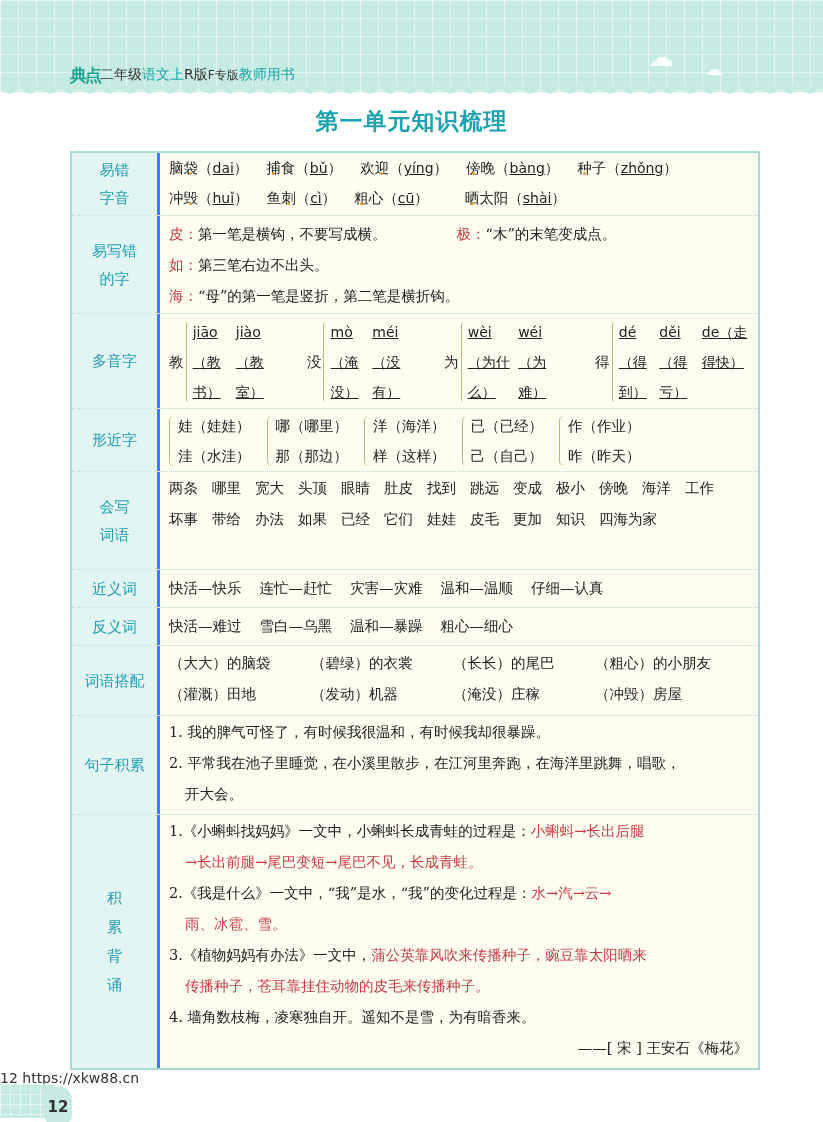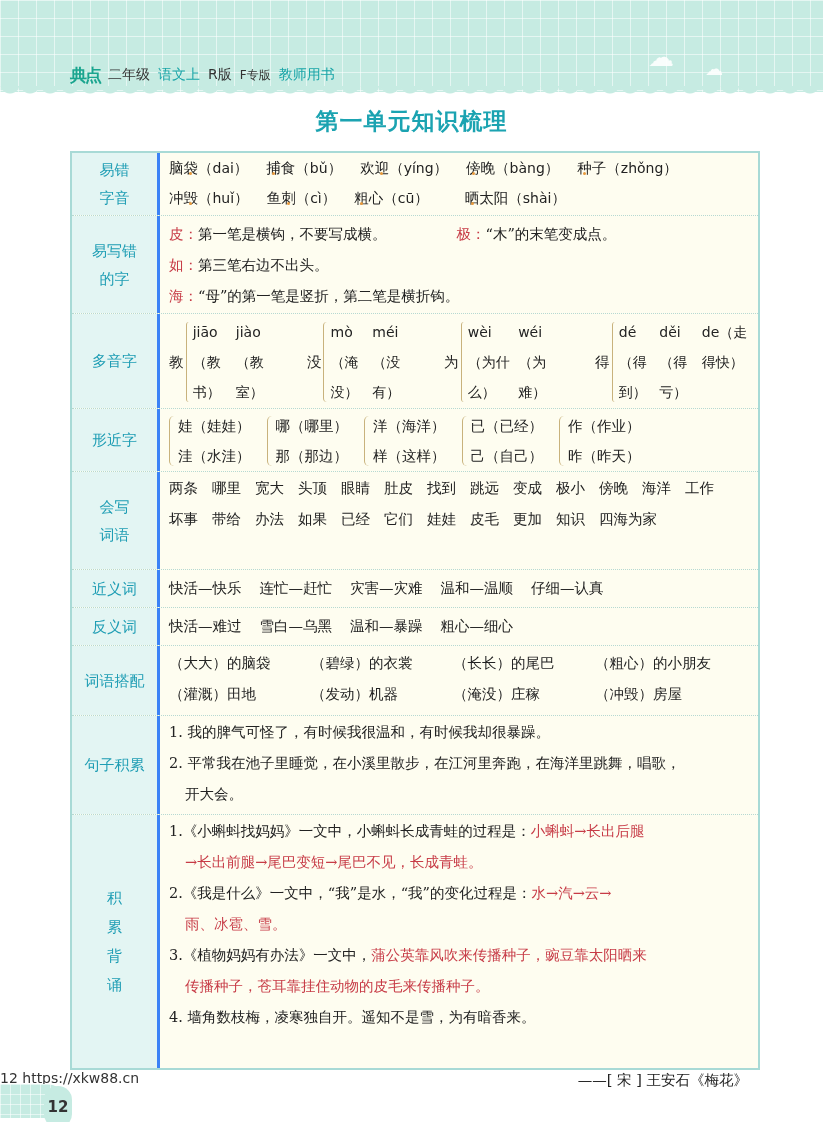--- a/index.html
+++ b/index.html
@@ -15,21 +15,21 @@
       linear-gradient(90deg, rgba(255,255,255,0.55) 1px, transparent 1px);
     background-size: 18px 18px;
   }
   .header-wave {
     position: absolute; left: 0; top: 86px; width: 823px; height: 12px;
     background: radial-gradient(circle at 10px -2px, #c6ebe2 9px, transparent 10px);
     background-size: 20px 12px;
   }
   .header-bar {
     position: absolute; left: 70px; top: 62px; height: 26px;
-    display: flex; align-items: center; gap: 8px;
+    display: flex; align-items: center; gap: 0;
     font-family: "DejaVu Sans", sans-serif; font-size: 14px;
   }
   .logo { display: flex; align-items: flex-end; font-weight: bold; font-size: 17px; color: #1aa58f; letter-spacing: -2px; }
   .hb-dark { color: #333; }
   .hb-teal { color: #1aa5a8; }
   .hb-small { font-size: 12px; color: #333; }
 
   .cloud { position: absolute; color: #fff; font-size: 26px; line-height: 1; opacity: 0.9; }
   .cloud.c1 { left: 648px; top: 44px; }
   .cloud.c2 { left: 705px; top: 60px; font-size: 18px; }
@@ -51,21 +51,21 @@
     width: 88px; flex: none; background: #e3f5f3;
     border-right: 3px solid #3b82f6;
     display: flex; align-items: center; justify-content: center; text-align: center;
     font-family: "DejaVu Sans", sans-serif; font-size: 15px; color: #1e9db4; line-height: 24px;
   }
   .label.vert { flex-direction: column; line-height: 28px; }
   .content { flex: 1; padding: 4px 8px 4px 9px; font-size: 14.5px; line-height: 31px; }
 
   .line { display: flex; white-space: nowrap; }
   .pinyin-item { margin-right: 18px; }
-  .py { font-family: "DejaVu Sans", sans-serif; font-size: 14px; }
+  .py { font-family: "DejaVu Sans", sans-serif; font-size: 14px; text-decoration: underline; }
   .dotc { position: relative; }
   .dotc::after {
     content: ""; position: absolute; left: 50%; bottom: 1px; width: 3px; height: 3px;
     margin-left: -1.5px; border-radius: 50%; background: #e89a3c;
   }
   .red { color: #c73b46; }
   .gap-big { display: inline-block; width: 70px; }
 
   
   .poly { display: flex; align-items: center; padding: 3px 0; }
@@ -81,21 +81,21 @@
   .similar { display: flex; padding: 2px 0; }
   .sim-group { display: flex; margin-right: 16px; }
   .sim-readings { display: flex; flex-direction: column; line-height: 30px; }
 
   .words { display: flex; flex-wrap: wrap; }
   .words span { margin-right: 14px; }
   .pairs span { margin-right: 18px; }
   .combos { display: grid; grid-template-columns: 142px 142px 142px 150px; }
   .sent { padding-left: 0; }
   .indent { padding-left: 16px; }
-  .attribution { text-align: right; padding-right: 2px; margin-top: 32px; }
+  .attribution { text-align: right; padding-right: 2px; }
 
   .footer-url {
     position: absolute; left: 0; width: 823px; top: 1070px; text-align: left;
     font-family: "DejaVu Sans", sans-serif; font-size: 14px; color: #333;
   }
   .page-tab {
     position: absolute; left: 0; top: 1084px; width: 64px; height: 34px;
     background-color: #c6ebe2;
     background-image:
       linear-gradient(rgba(255,255,255,0.55) 1px, transparent 1px),

